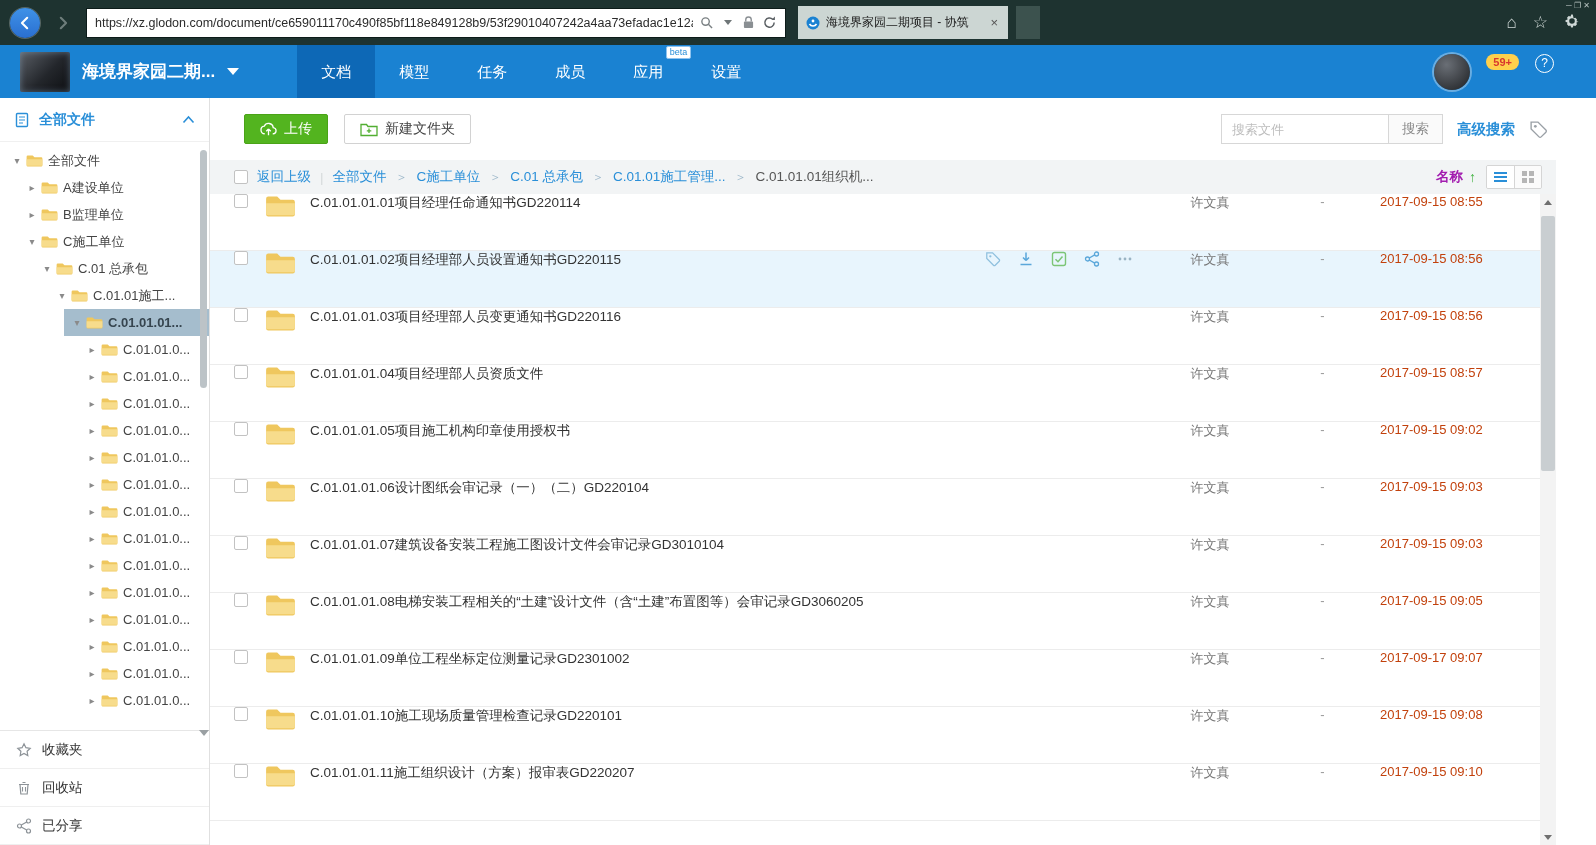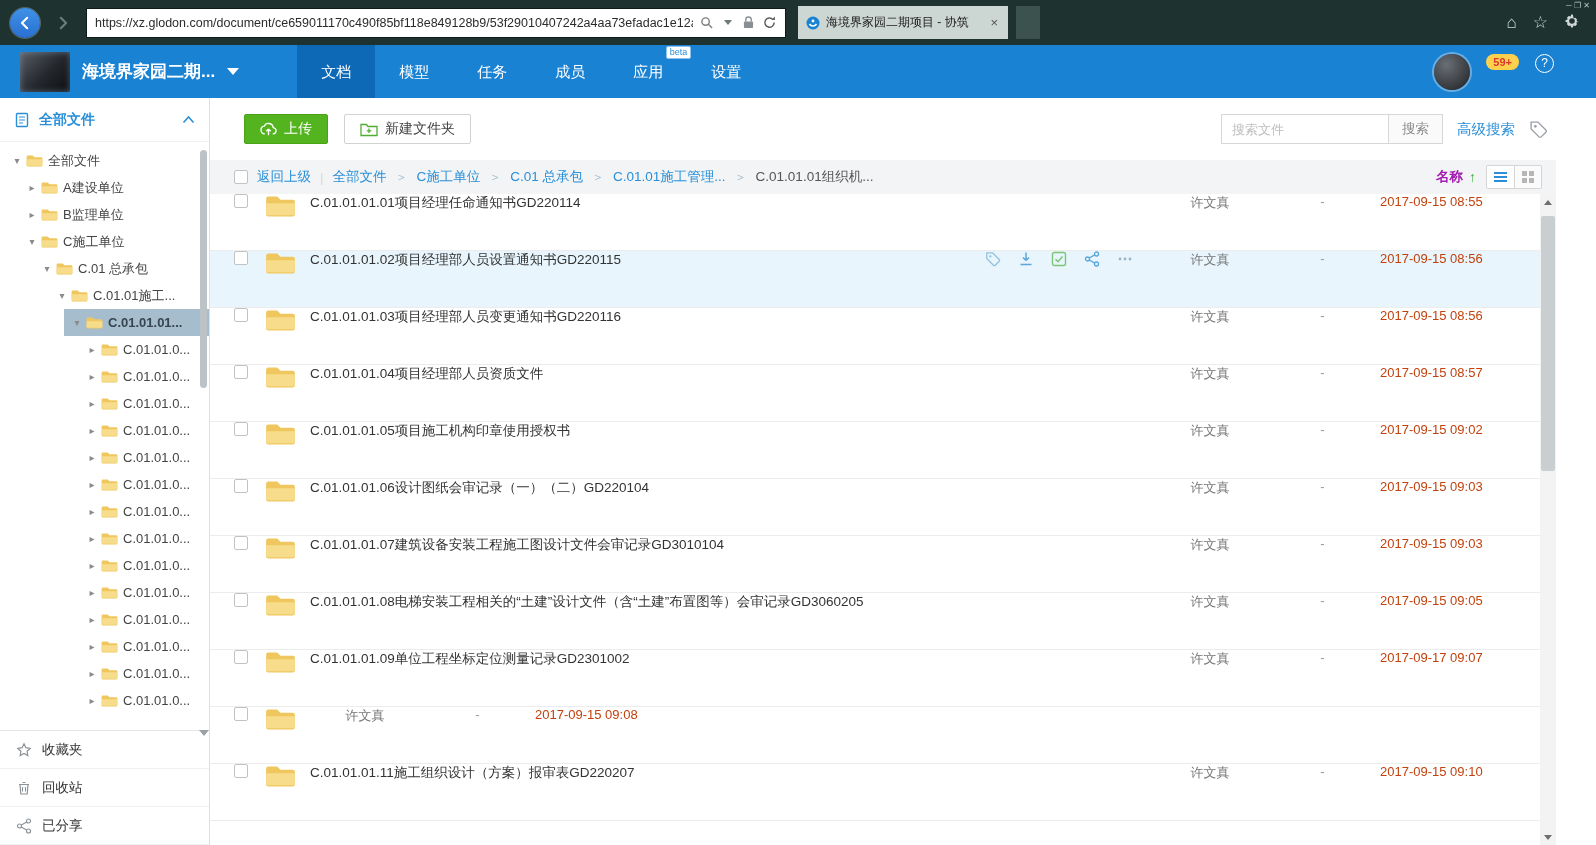--- a/index.html
+++ b/index.html
@@ -64,21 +64,21 @@
   
   .toolbar{height:62px;display:flex;align-items:center;padding-left:34px;gap:16px}
   .btn{height:30px;display:inline-flex;align-items:center;gap:7px;padding:0 15px;font-size:14px;border-radius:2px;cursor:pointer}
   .btn-upload{background:#53b41f;color:#fff;border:1px solid #4aa317}
   .btn-newfolder{background:#fff;color:#444;border:1px solid #d2d2d2}
   .tb-right{margin-left:auto;display:flex;align-items:center;gap:14px;padding-right:8px}
   .search-box{display:flex}
   .search-input{width:168px;height:30px;border:1px solid #d7d7d7;padding:0 10px;font-size:13px;color:#333;outline:none}
   .search-input::placeholder{color:#bdbdbd}
   .btn-search{width:54px;height:30px;border:1px solid #d7d7d7;border-left:none;background:#fafafa;color:#8a8a8a;font-size:13.5px}
-  .adv-search{color:#2a8fd8;font-size:14.5px;font-weight:normal;cursor:pointer;white-space:nowrap}
+  .adv-search{color:#2a8fd8;font-size:14.5px;font-weight:bold;cursor:pointer;white-space:nowrap}
   .tag-btn{display:flex;align-items:center}
 
   
   .crumbbar{height:34px;background:#f2f4f5;display:flex;align-items:center;padding:0 14px 0 24px;gap:9px;font-size:13.5px;color:#9a9a9a}
   .checkbox{width:14px;height:14px;border:1px solid #c2c2c2;background:#fff;border-radius:2px;flex:0 0 auto}
   .crumb-link{color:#2a8fd8;cursor:pointer;white-space:nowrap}
   .crumb-current{color:#555;white-space:nowrap}
   .crumb-sep{color:#9fb9cb;font-size:12px}
   .crumb-div{color:#d5d9db}
   .crumb-right{margin-left:auto;display:flex;align-items:center;gap:10px}
@@ -677,20 +677,21 @@
               <span class="f-date">2017-09-17 09:07</span>
             </div>
             <div class="file-row">
               <span class="checkbox"></span>
               <span class="row-folder">
                 <svg viewBox="0 0 28 22">
                   <path d="M1 4 a2 2 0 0 1 2 -2 h8 l3 3 h11 a2 2 0 0 1 2 2 v11 a2 2 0 0 1 -2 2 H3 a2 2 0 0 1 -2 -2 Z" fill="#efc75e"></path>
                   <path d="M1 8 h26 v9 a2 2 0 0 1 -2 2 H3 a2 2 0 0 1 -2 -2 Z" fill="#f7dc8c"></path>
                 </svg>
               </span>
+              <span class="f-name">C.01.01.01.10施工现场质量管理检查记录GD220101</span>
               <span class="f-owner">许文真</span>
               <span class="f-size">-</span>
               <span class="f-date">2017-09-15 09:08</span>
             </div>
             <div class="file-row">
               <span class="checkbox"></span>
               <span class="row-folder">
                 <svg viewBox="0 0 28 22">
                   <path d="M1 4 a2 2 0 0 1 2 -2 h8 l3 3 h11 a2 2 0 0 1 2 2 v11 a2 2 0 0 1 -2 2 H3 a2 2 0 0 1 -2 -2 Z" fill="#efc75e"></path>
                   <path d="M1 8 h26 v9 a2 2 0 0 1 -2 2 H3 a2 2 0 0 1 -2 -2 Z" fill="#f7dc8c"></path>

